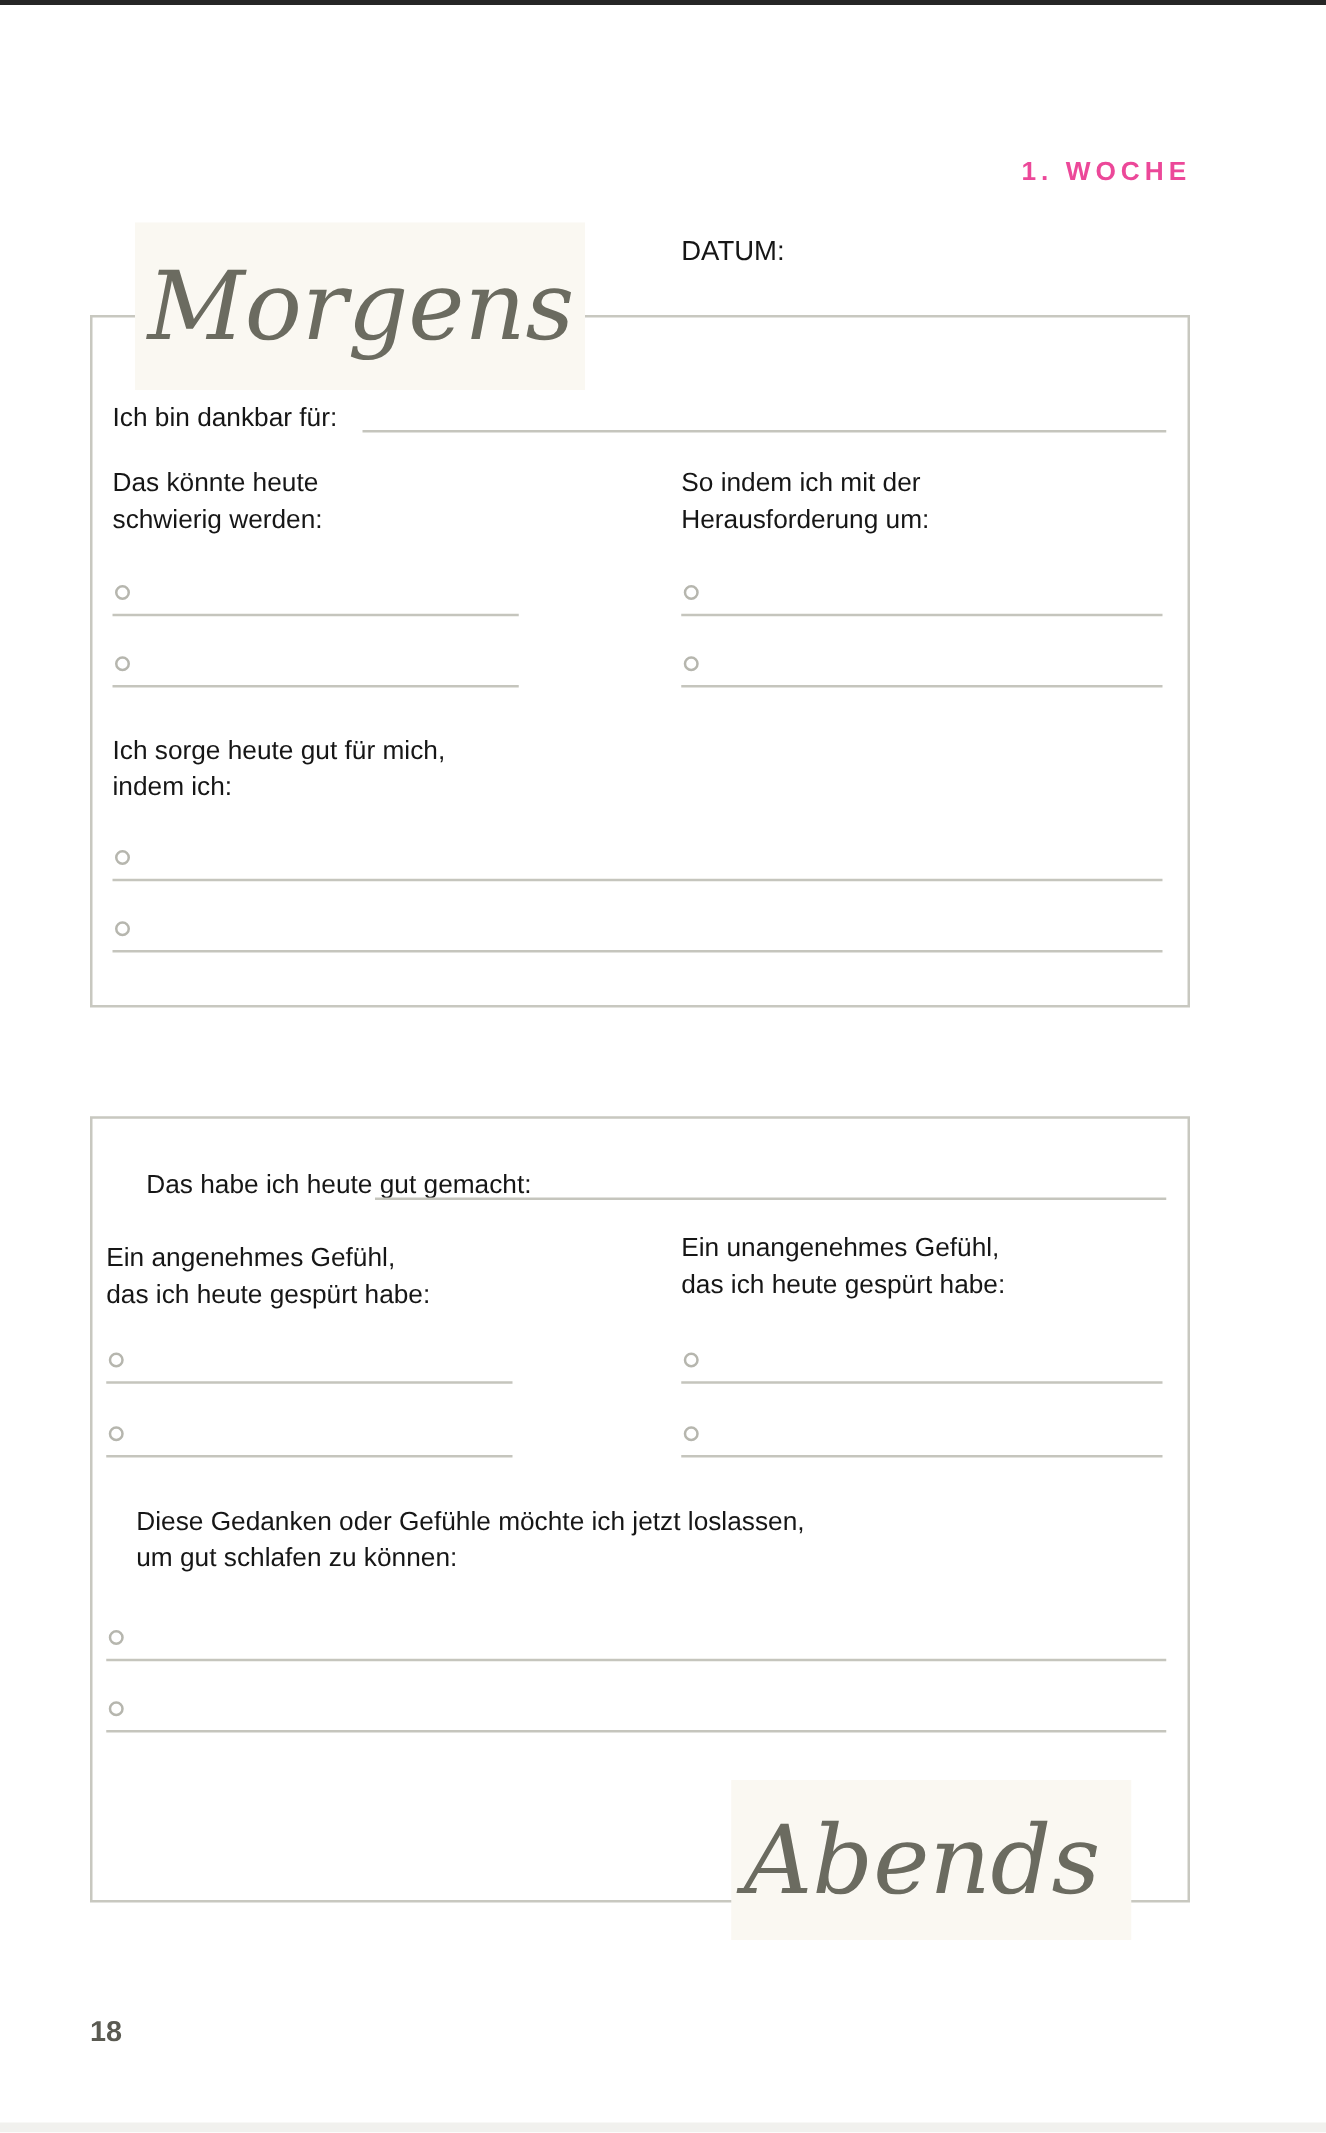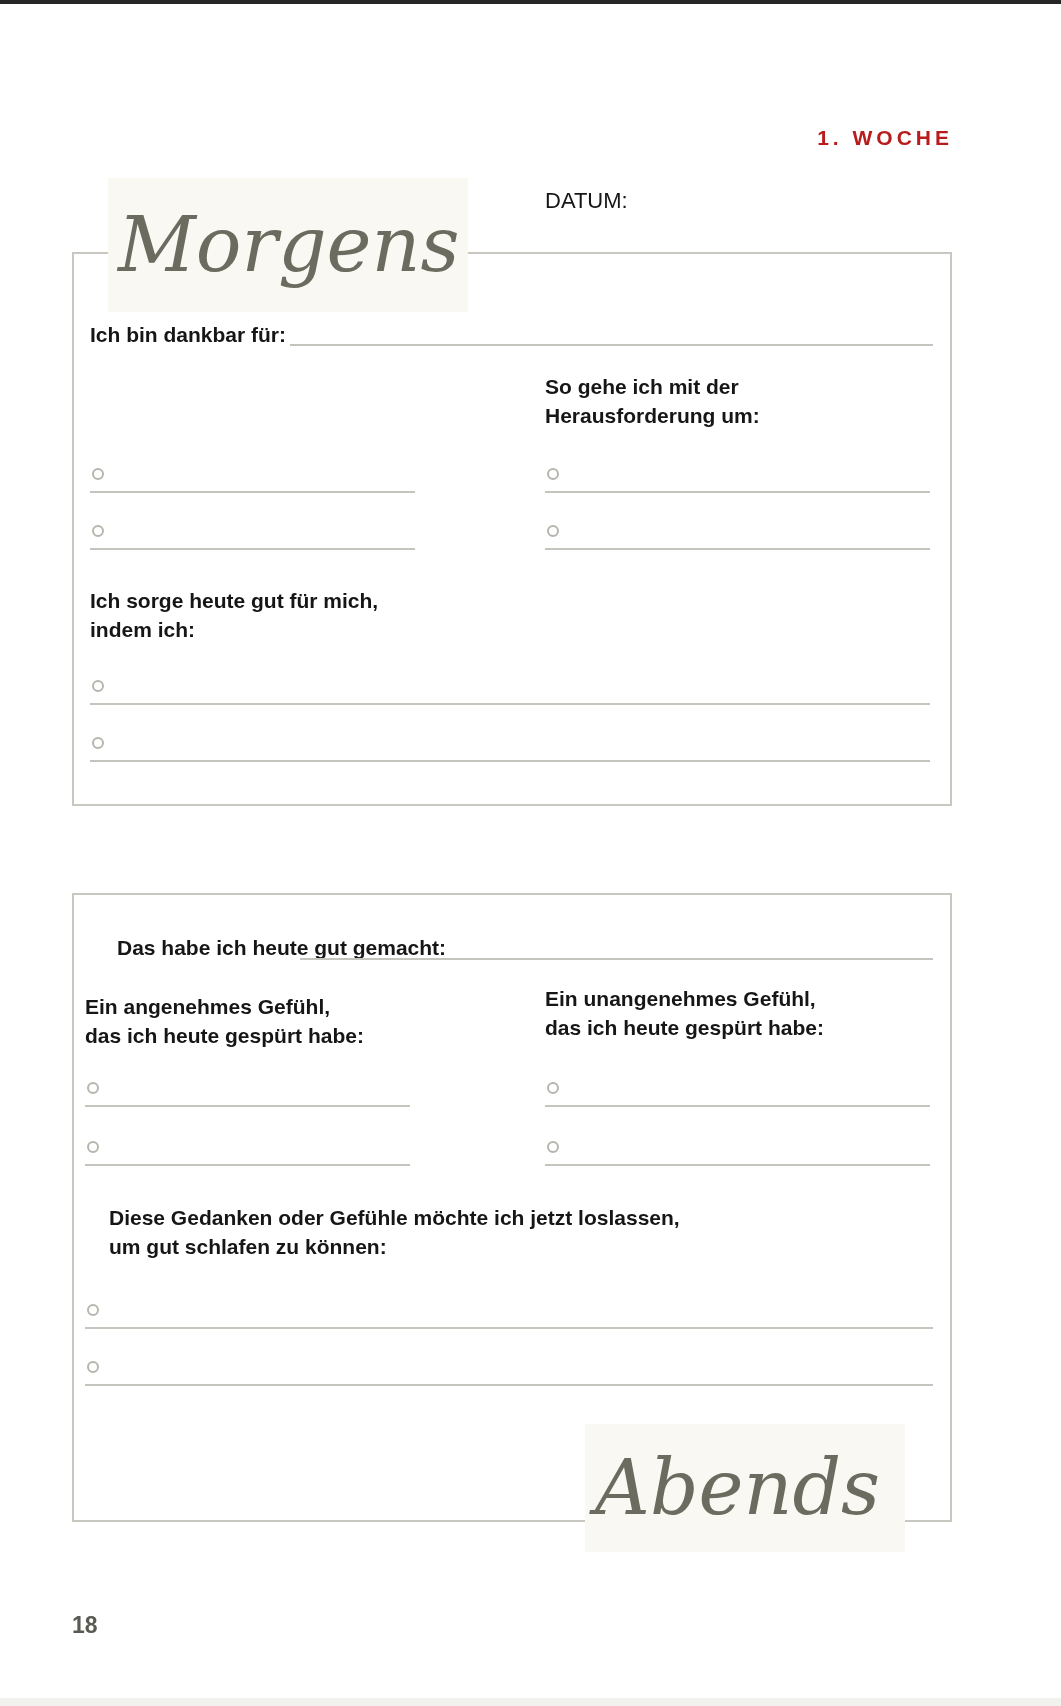--- a/index.html
+++ b/index.html
@@ -18,21 +18,21 @@
     position:absolute;left:0;top:0;width:1061px;height:4px;
     background:#262626;z-index:5;
   }
   .bottom-strip{
     position:absolute;left:0;top:1698px;width:1061px;height:8px;
     background:#f1f1ee;z-index:5;
   }
   .week-label{
     position:absolute;top:126px;right:108px;
     font-size:21px;font-weight:bold;letter-spacing:4px;
-    color:#b91c1c;z-index:4;
+    color:#ec4899;z-index:4;
   }
   .date-label{
     position:absolute;left:545px;top:188px;
     font-size:22px;color:#161616;z-index:4;
   }
   
   .section-box{
     position:absolute;left:72px;width:880px;
     border:2px solid #c8c8c0;
     box-sizing:border-box;
@@ -62,21 +62,20 @@
     z-index:3;
   }
   
   .lbl{
     position:absolute;
     font-size:21px;
     color:#161616;
     line-height:29px;
     white-space:pre-line;
     z-index:3;
-    font-weight:bold;
   }
   
   .write-line{
     position:absolute;height:0;
     border-bottom:2px solid #c5c5bd;
     z-index:3;
   }
   
   .bullet{
     position:absolute;
@@ -105,21 +104,23 @@
 
   <div class="section-box box-morning"></div>
 
   <div class="title-patch patch-morning">
     <span class="script-title">Morgens</span>
   </div>
 
   <div class="lbl" style="left:90px;top:320px;">Ich bin dankbar für:</div>
   <div class="write-line" style="left:290px;top:344px;width:643px;"></div>
 
-  <div class="lbl" style="left:545px;top:372px;width:380px;">So gehe ich mit der
+  <div class="lbl" style="left:90px;top:372px;width:360px;">Das könnte heute
+schwierig werden:</div>
+  <div class="lbl" style="left:545px;top:372px;width:380px;">So indem ich mit der
 Herausforderung um:</div>
 
   <div class="bullet" style="left:92px;top:468px;"></div>
   <div class="write-line" style="left:90px;top:491px;width:325px;"></div>
   <div class="bullet" style="left:92px;top:525px;"></div>
   <div class="write-line" style="left:90px;top:548px;width:325px;"></div>
 
   <div class="bullet" style="left:547px;top:468px;"></div>
   <div class="write-line" style="left:545px;top:491px;width:385px;"></div>
   <div class="bullet" style="left:547px;top:525px;"></div>

